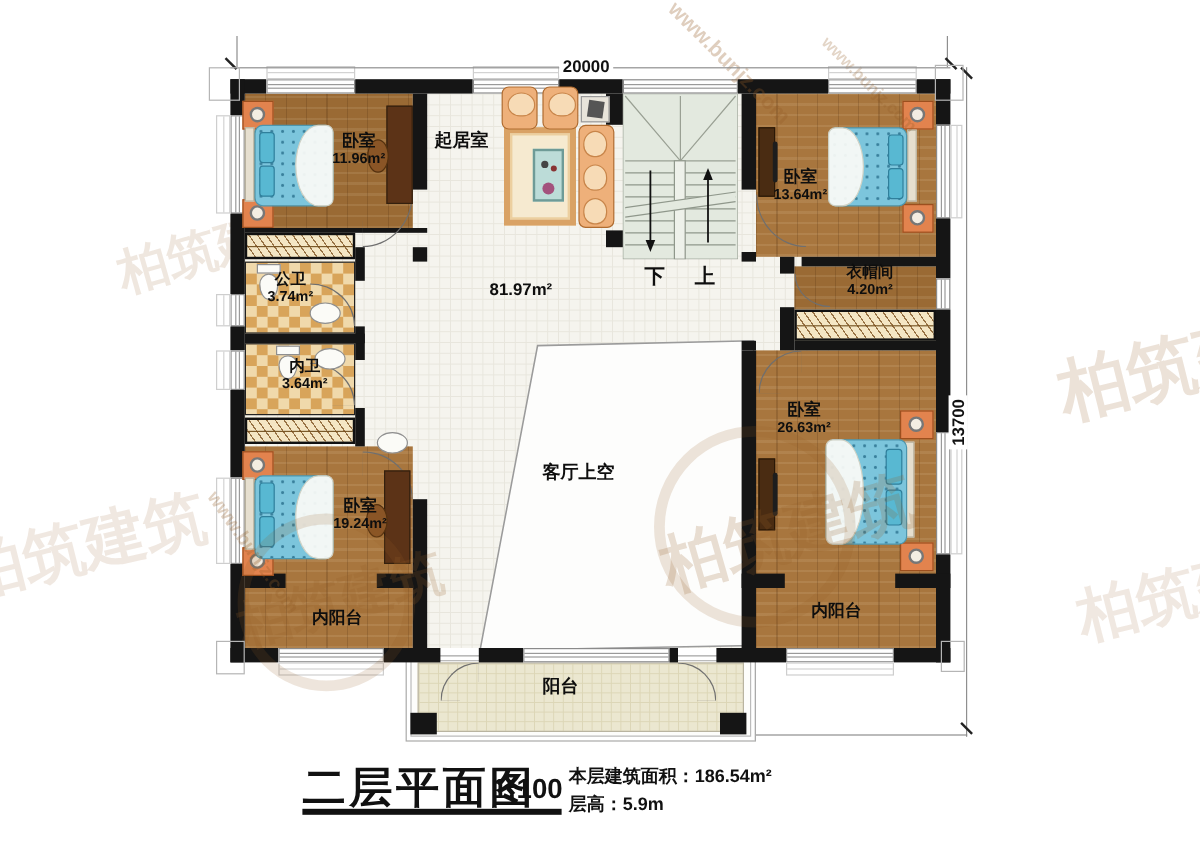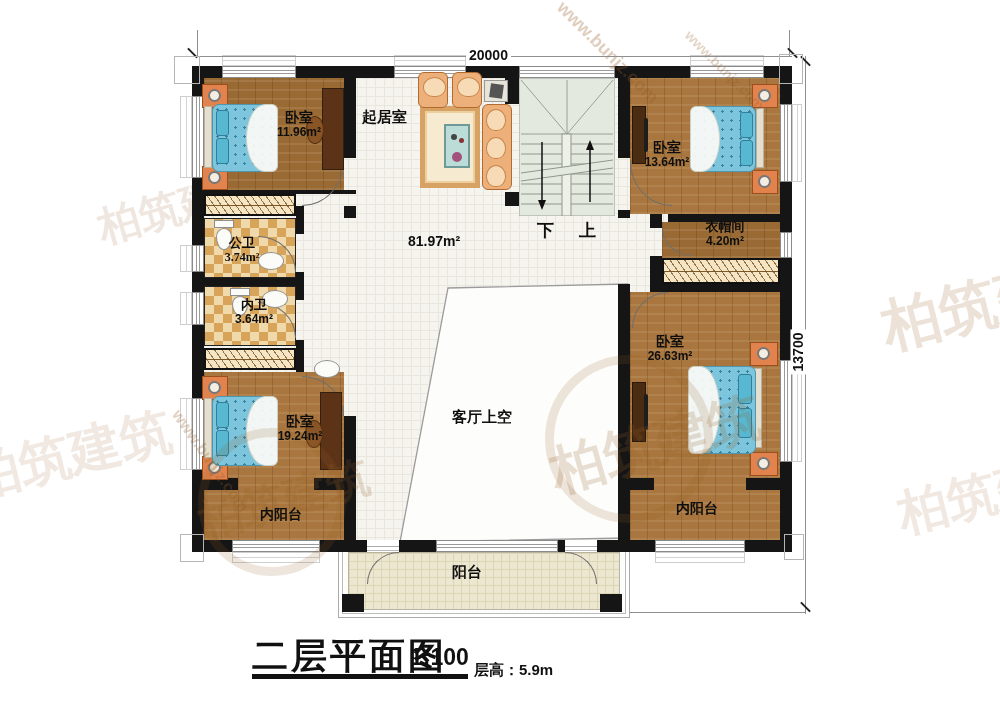--- a/index.html
+++ b/index.html
@@ -320,41 +320,41 @@
   <div class="rlabel" style="left:249px;top:110px;width:100px;">
     <div>卧室</div>
     <div class="area">11.96m²</div>
   </div>
   <div class="small-label" style="left:362px;top:108px;">起居室</div>
   <div class="small-label" style="left:408px;top:233px;font-size:14px;">81.97m²</div>
   <div class="rlabel" style="left:617px;top:140px;width:100px;">
     <div>卧室</div>
     <div class="area">13.64m²</div>
   </div>
-  <div class="rlabel" style="left:202px;top:236px;width:80px;font-size:13px;font-family:Liberation Serif, serif;">
+  <div class="rlabel" style="left:202px;top:226px;width:80px;font-size:13px;">
     <div>公卫</div>
     <div class="area">3.74m²</div>
   </div>
   <div class="rlabel" style="left:214px;top:298px;width:80px;font-size:13px;">
     <div>内卫</div>
     <div class="area">3.64m²</div>
   </div>
   <div class="rlabel" style="left:685px;top:220px;width:80px;font-size:13px;">
     <div>衣帽间</div>
     <div class="area">4.20m²</div>
   </div>
   <div class="rlabel" style="left:250px;top:414px;width:100px;">
     <div>卧室</div>
     <div class="area">19.24m²</div>
   </div>
   <div class="rlabel" style="left:620px;top:334px;width:100px;">
     <div>卧室</div>
     <div class="area">26.63m²</div>
   </div>
-  <div class="small-label" style="left:452px;top:384px;margin-top:24px;">客厅上空</div>
+  <div class="small-label" style="left:452px;top:384px;">客厅上空</div>
   <div class="small-label" style="left:260px;top:506px;font-size:14px;">内阳台</div>
   <div class="small-label" style="left:676px;top:500px;font-size:14px;">内阳台</div>
   <div class="small-label" style="left:452px;top:563px;">阳台</div>
   <div class="stairlabel" style="left:537px;top:219px;">下</div>
   <div class="stairlabel" style="left:579px;top:219px;">上</div>
 
   <div class="dimline" style="left:192px;top:56px;width:600px;height:1px;"></div>
   <div class="dimline" style="left:197px;top:30px;width:1px;height:26px;"></div>
   <div class="dimline" style="left:789px;top:30px;width:1px;height:26px;"></div>
   <div class="tick" style="left:186px;top:52px;"></div>
@@ -368,17 +368,20 @@
   <div class="dimtext" style="left:776px;top:344px;transform:rotate(-90deg);">13700</div>
 
   <div class="axisbox" style="left:174px;top:56px;width:24px;height:26px;"></div>
   <div class="axisbox" style="left:779px;top:54px;width:22px;height:28px;"></div>
   <div class="axisbox" style="left:180px;top:534px;width:22px;height:26px;"></div>
   <div class="axisbox" style="left:784px;top:534px;width:18px;height:24px;"></div>
 
   <div class="main-title" style="left:252px;top:632px;">二层平面图</div>
   <div class="title-underline" style="left:252px;top:674px;width:216px;height:5px;"></div>
   <div class="scale-text" style="left:410px;top:644px;">1:100</div>
+  <div class="info-text" style="left:474px;top:638px;">
+    <span>本层建筑面积：</span><span>186.54m²</span>
+  </div>
   <div class="info-text" style="left:474px;top:661px;">
     <span>层高：</span><span>5.9m</span>
   </div>
 
 </div>
 
 </body></html>

